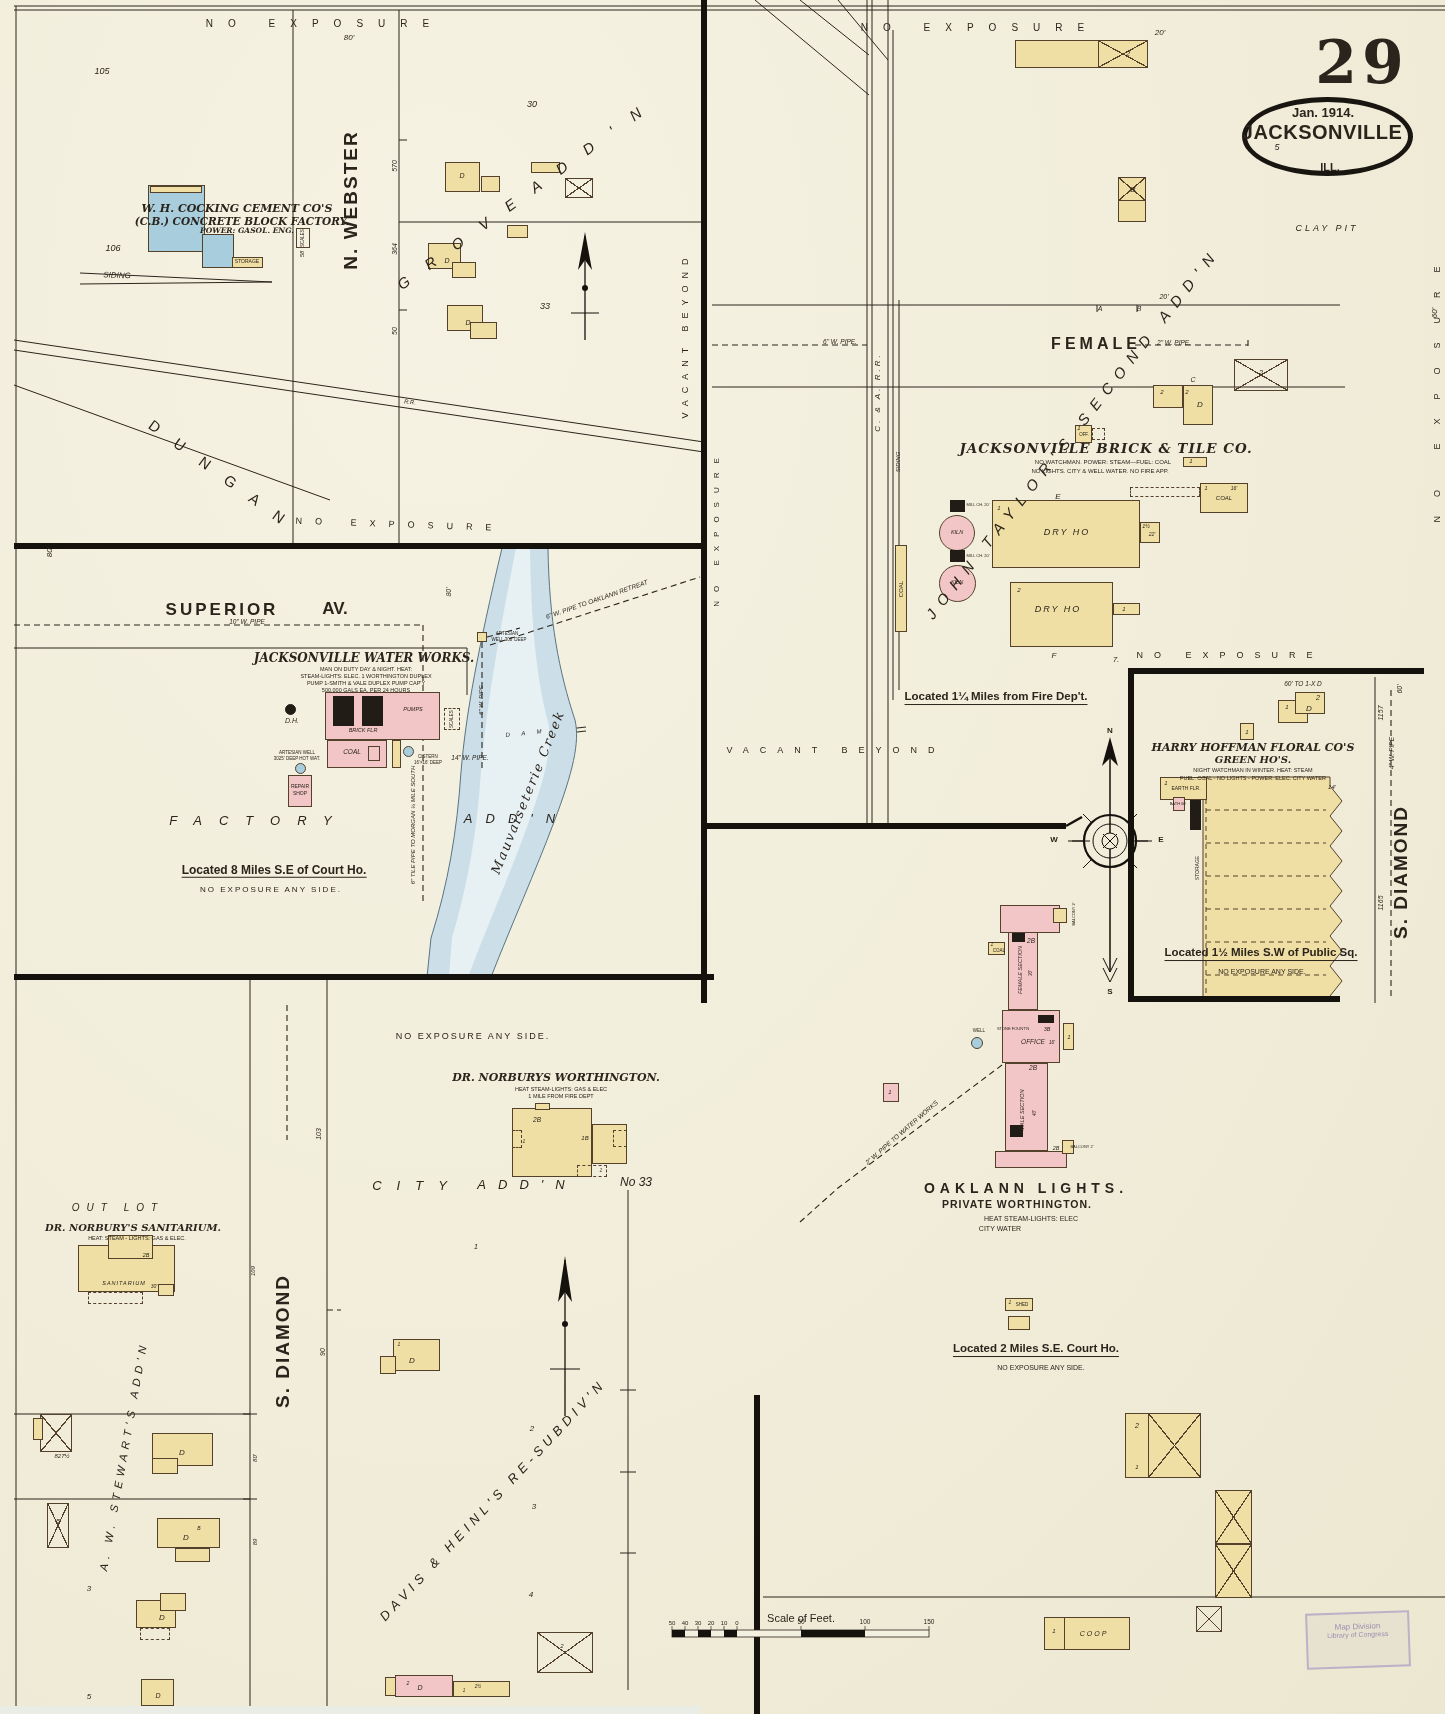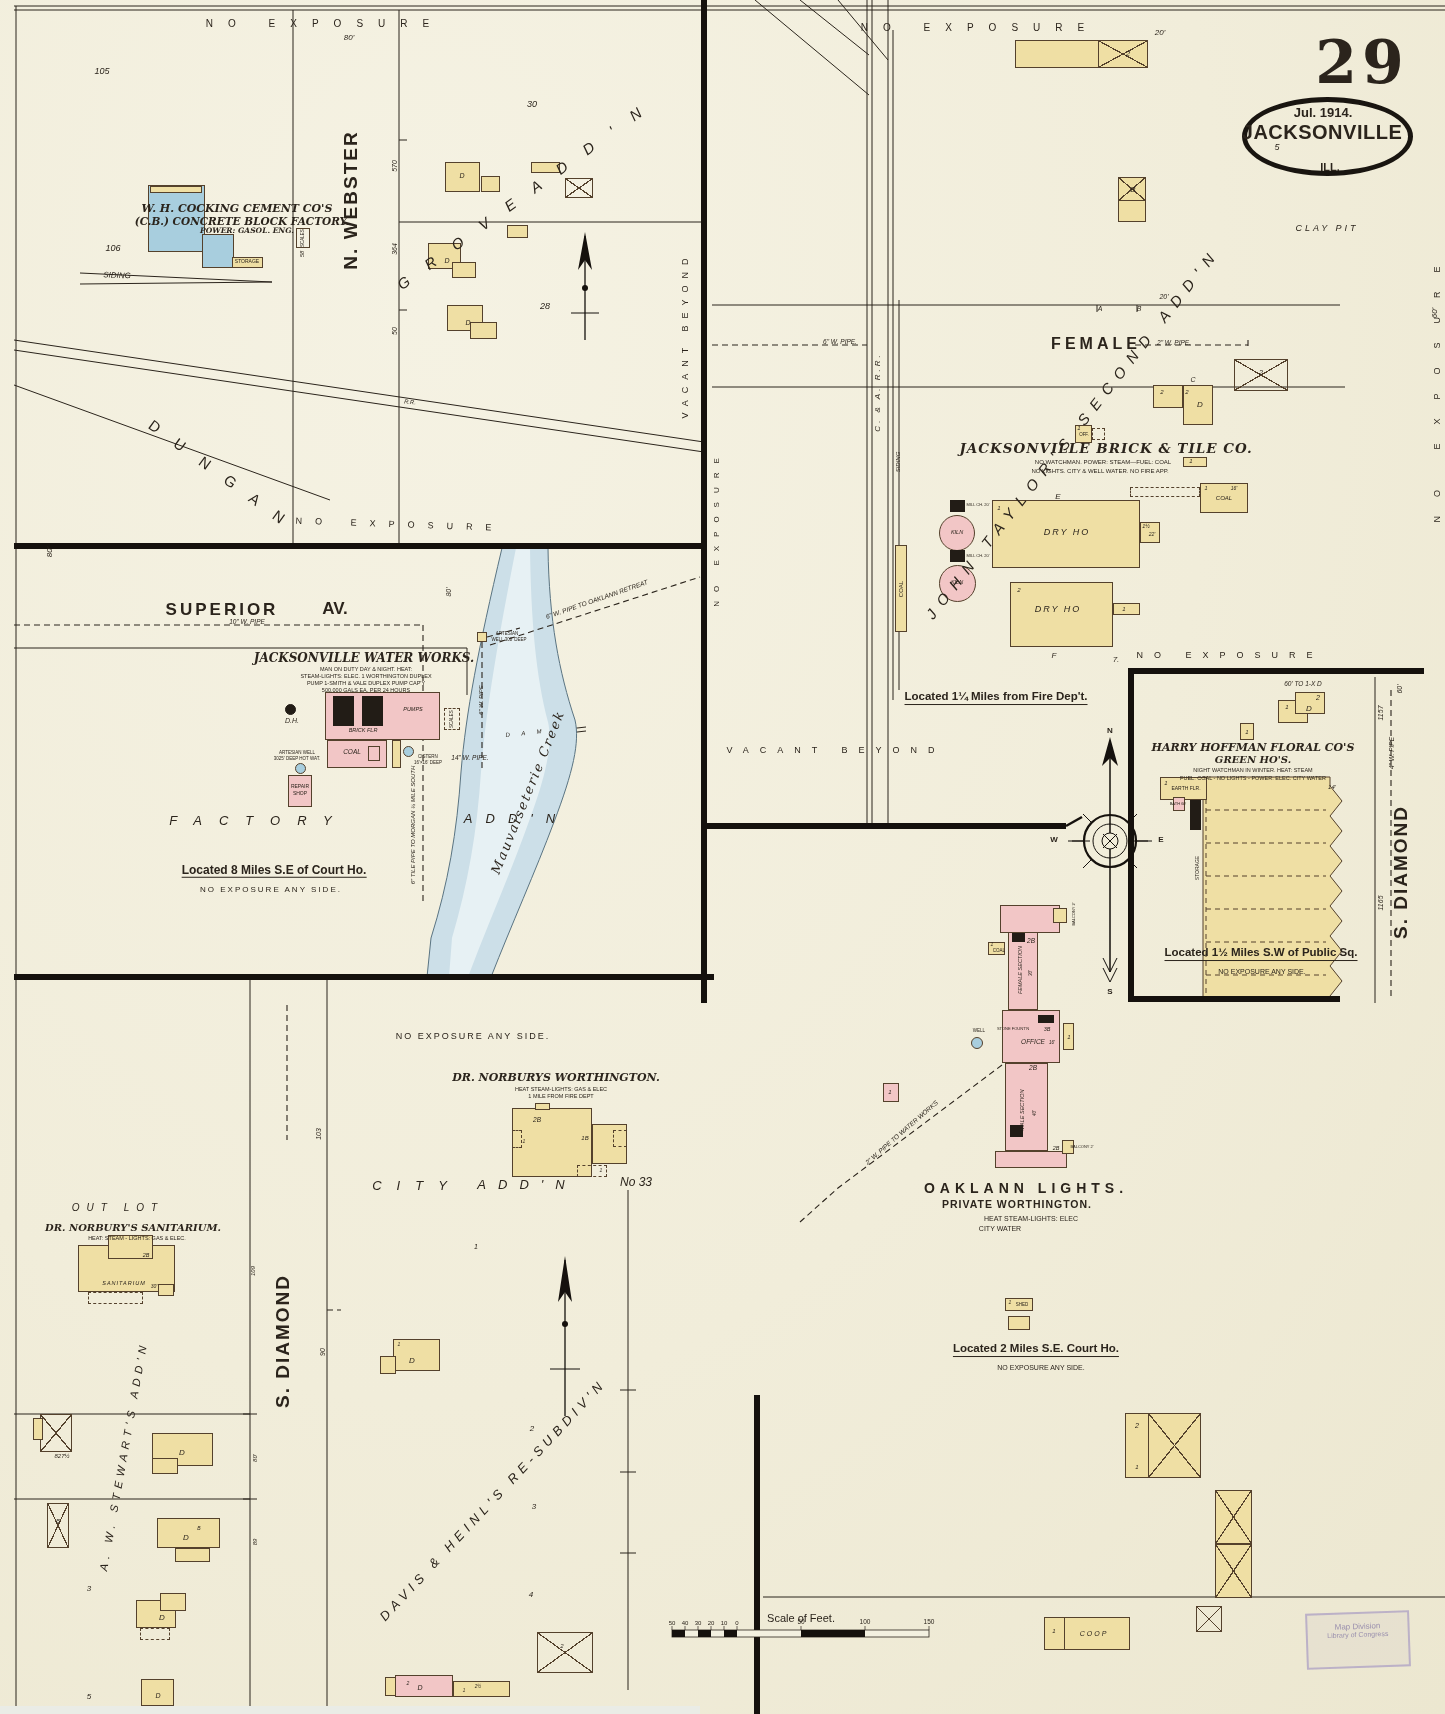--- a/index.html
+++ b/index.html
@@ -249,21 +249,21 @@
 <div class="bl o dash" style="left:140px;top:1628px;width:30px;height:12px"></div>
 <div class="bl y" style="left:141px;top:1679px;width:33px;height:27px"></div>
 
 <div class="bl p" style="left:395px;top:1675px;width:58px;height:22px"></div>
 <div class="bl y" style="left:453px;top:1681px;width:57px;height:16px"></div>
 <div class="bl y" style="left:385px;top:1677px;width:11px;height:19px"></div>
 <div class="bl y xo" style="left:537px;top:1632px;width:56px;height:41px"></div>
 
 <div class="lb c num29" style="left:1362px;top:62px;font-size:60px">29</div>
 <div class="oval" style="left:1242px;top:97px;width:161px;height:69px"></div>
-<div class="lb c b" style="left:1323px;top:113px;font-size:13px">Jul. 1914.</div>
+<div class="lb c b" style="left:1323px;top:113px;font-size:13px">Jan. 1914.</div>
 <div class="lb c b" style="left:1322px;top:132px;font-size:20px;letter-spacing:.5px">JACKSONVILLE</div>
 <div class="lb c b" style="left:1330px;top:168px;font-size:11px">ILL.</div>
 <div class="lb c it" style="left:1277px;top:148px;font-size:9px">5</div>
 <div class="stampbox" style="left:1306px;top:1612px;width:100px;height:44px;padding-top:8px">
   <div style="font-size:8px">Map Division</div>
   <div style="font-size:7px">Library of Congress</div>
 </div>
 
 <div class="lb c" style="left:325px;top:24px;font-size:10px;letter-spacing:15px">NO EXPOSURE</div>
 <div class="lb c" style="left:980px;top:28px;font-size:10px;letter-spacing:15px">NO EXPOSURE</div>
@@ -276,21 +276,21 @@
 <div class="lb r" style="left:303px;top:238px;font-size:4.5px">SCALES</div>
 <div class="lb r it" style="left:302px;top:254px;font-size:6px">58</div>
 <div class="lb c it" style="left:117px;top:276px;font-size:8px;transform:translate(-50%,-50%) rotate(2deg)">SIDING</div>
 <div class="lb r b" style="left:351px;top:200px;font-size:19px;letter-spacing:2px">N. WEBSTER</div>
 <div class="lb c it" style="left:523px;top:196px;font-size:15px;letter-spacing:9px;transform:translate(-50%,-50%) rotate(-36deg)">G R O V E   A D D ' N</div>
 <div class="lb c it" style="left:532px;top:105px;font-size:9px">30</div>
 <div class="lb c it" style="left:349px;top:38px;font-size:8px">80'</div>
 <div class="lb r it" style="left:395px;top:166px;font-size:7px">570</div>
 <div class="lb r it" style="left:395px;top:249px;font-size:7px">364</div>
 <div class="lb r it" style="left:395px;top:331px;font-size:7px">50</div>
-<div class="lb c it" style="left:545px;top:307px;font-size:9px">28</div>
+<div class="lb c it" style="left:545px;top:307px;font-size:9px">33</div>
 <div class="lb c it" style="left:462px;top:176px;font-size:7px">D</div>
 <div class="lb c it" style="left:447px;top:261px;font-size:7px">D</div>
 <div class="lb c it" style="left:468px;top:323px;font-size:7px">D</div>
 <div class="lb c" style="left:220px;top:474px;font-size:15px;letter-spacing:8px;transform:translate(-50%,-50%) rotate(36deg)">D U N G A N</div>
 <div class="lb c it" style="left:410px;top:402px;font-size:6px;transform:translate(-50%,-50%) rotate(4deg)">R.R.</div>
 <div class="lb c" style="left:400px;top:525px;font-size:9px;letter-spacing:13px;transform:translate(-50%,-50%) rotate(2deg)">NO EXPOSURE</div>
 <div class="lb r" style="left:686px;top:335px;font-size:9px;letter-spacing:7px">VACANT BEYOND</div>
 
 <div class="lb r it" style="left:50px;top:552px;font-size:8px">80'</div>
 <div class="lb c b" style="left:222px;top:610px;font-size:17px;letter-spacing:3px">SUPERIOR</div>

